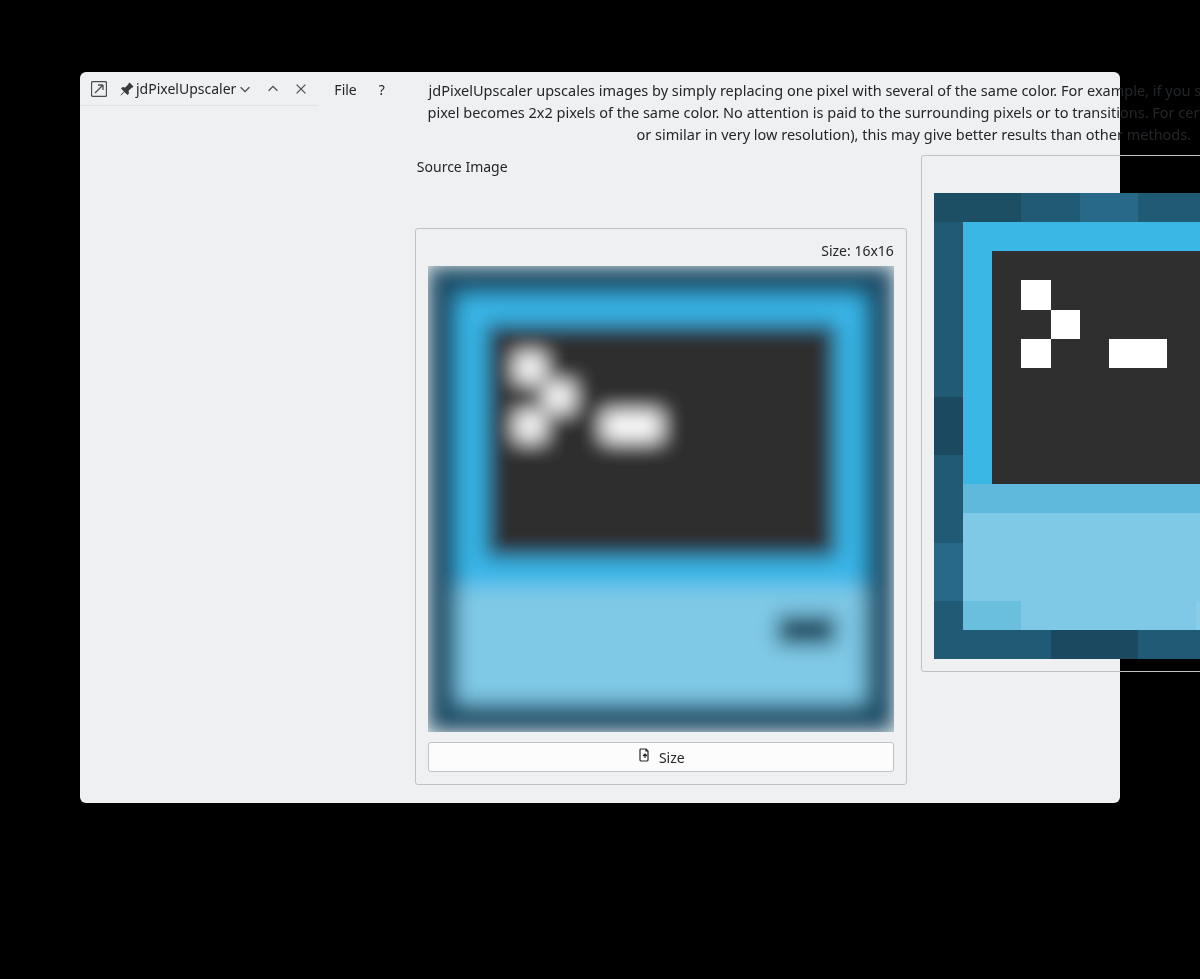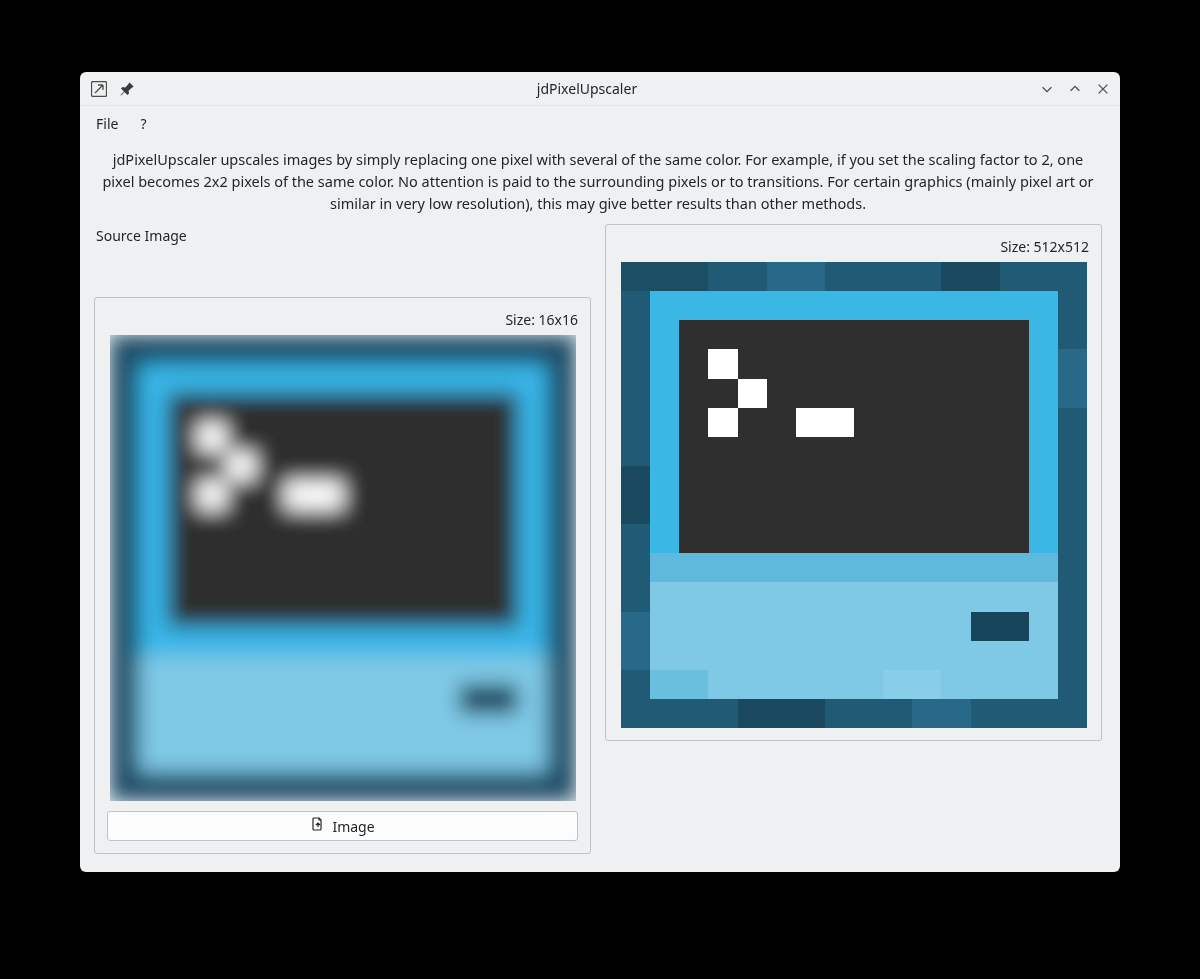--- a/index.html
+++ b/index.html
@@ -17,21 +17,21 @@
     justify-content: center;
   }
 
   .window {
     margin-top: 72px;
     width: 1040px;
     background: #eff0f1;
     border-radius: 6px;
     box-shadow: 0 8px 30px rgba(0,0,0,0.6);
     display: flex;
-    flex-direction: column;
+    flex-direction: row;
   }
 
   
   .titlebar {
     height: 34px;
     display: flex;
     align-items: center;
     padding: 0 8px 0 10px;
     border-bottom: 1px solid rgba(0,0,0,0.05);
   }
@@ -243,21 +243,21 @@
             </svg>
           </div>
           <div class="panel-button">
             <span>
               <svg viewBox="0 0 16 16" width="16" height="16" fill="none" stroke="#232629" stroke-width="1.2">
                 <path d="M4 2h5l2 2v9a1 1 0 0 1-1 1H4a1 1 0 0 1-1-1V3a1 1 0 0 1 1-1z"></path>
                 <path d="M9 2v2h2"></path>
                 <path d="M8 11V7M6 9l2-2 2 2"></path>
               </svg>
             </span>
-            <span>Image</span>
+            <span>Size</span>
           </div>
         </div>
       </div>
 
       <div class="panel">
         <div class="panel-frame">
           <div class="size-label">Size: 512x512</div>
           <div class="img-slot">
 
             <svg viewBox="0 0 16 16" shape-rendering="crispEdges" preserveAspectRatio="none">

